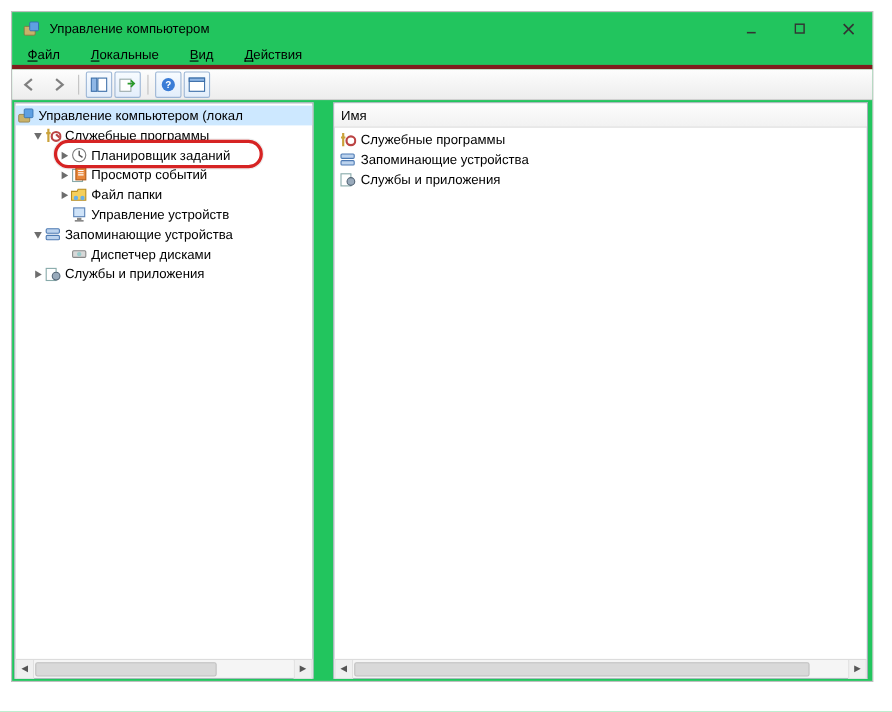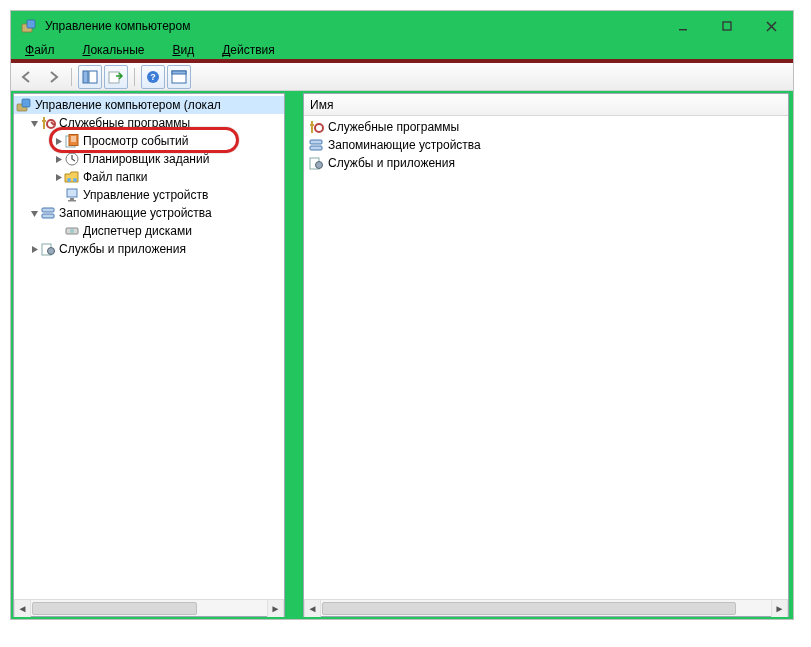--- a/index.html
+++ b/index.html
@@ -191,41 +191,41 @@
             </div>
 
             <div class="node indent2">
               <span class="toggle">
                 <svg width="9" height="9" viewBox="0 0 9 9">
                       <path d="M2 1 L8 4.5 L2 8 Z" fill="#6d6d6d"></path>
                     </svg>
               </span>
               <span class="nicon">
                 <svg width="16" height="16" viewBox="0 0 16 16">
+                      <circle cx="8" cy="8" r="6" fill="#fff" stroke="#7a7a7a" stroke-width="1"></circle>
+                      <path d="M8 4 L8 8 L11 10" stroke="#555" stroke-width="1.3" fill="none"></path>
+                    </svg>
+              </span>
+              <span class="nlabel">Планировщик заданий</span>
+            </div>
+
+            <div class="node indent2">
+              <span class="toggle">
+                <svg width="9" height="9" viewBox="0 0 9 9">
+                      <path d="M2 1 L8 4.5 L2 8 Z" fill="#6d6d6d"></path>
+                    </svg>
+              </span>
+              <span class="nicon">
+                <svg width="16" height="16" viewBox="0 0 16 16">
                       <rect x="2" y="3" width="9" height="11" fill="#fff" stroke="#8aa" stroke-width="1"></rect>
                       <rect x="5" y="1.5" width="9" height="11" fill="#e8873a" stroke="#b35b18" stroke-width="1"></rect>
                       <path d="M7 4 h5 M7 6 h5 M7 8 h5" stroke="#fff" stroke-width="1"></path>
                     </svg>
               </span>
               <span class="nlabel">Просмотр событий</span>
-            </div>
-
-            <div class="node indent2">
-              <span class="toggle">
-                <svg width="9" height="9" viewBox="0 0 9 9">
-                      <path d="M2 1 L8 4.5 L2 8 Z" fill="#6d6d6d"></path>
-                    </svg>
-              </span>
-              <span class="nicon">
-                <svg width="16" height="16" viewBox="0 0 16 16">
-                      <circle cx="8" cy="8" r="6" fill="#fff" stroke="#7a7a7a" stroke-width="1"></circle>
-                      <path d="M8 4 L8 8 L11 10" stroke="#555" stroke-width="1.3" fill="none"></path>
-                    </svg>
-              </span>
-              <span class="nlabel">Планировщик заданий</span>
             </div>
 
             <div class="node indent2">
               <span class="toggle">
                 <svg width="9" height="9" viewBox="0 0 9 9">
                       <path d="M2 1 L8 4.5 L2 8 Z" fill="#6d6d6d"></path>
                     </svg>
               </span>
               <span class="nicon">
                 <svg width="16" height="16" viewBox="0 0 16 16">

